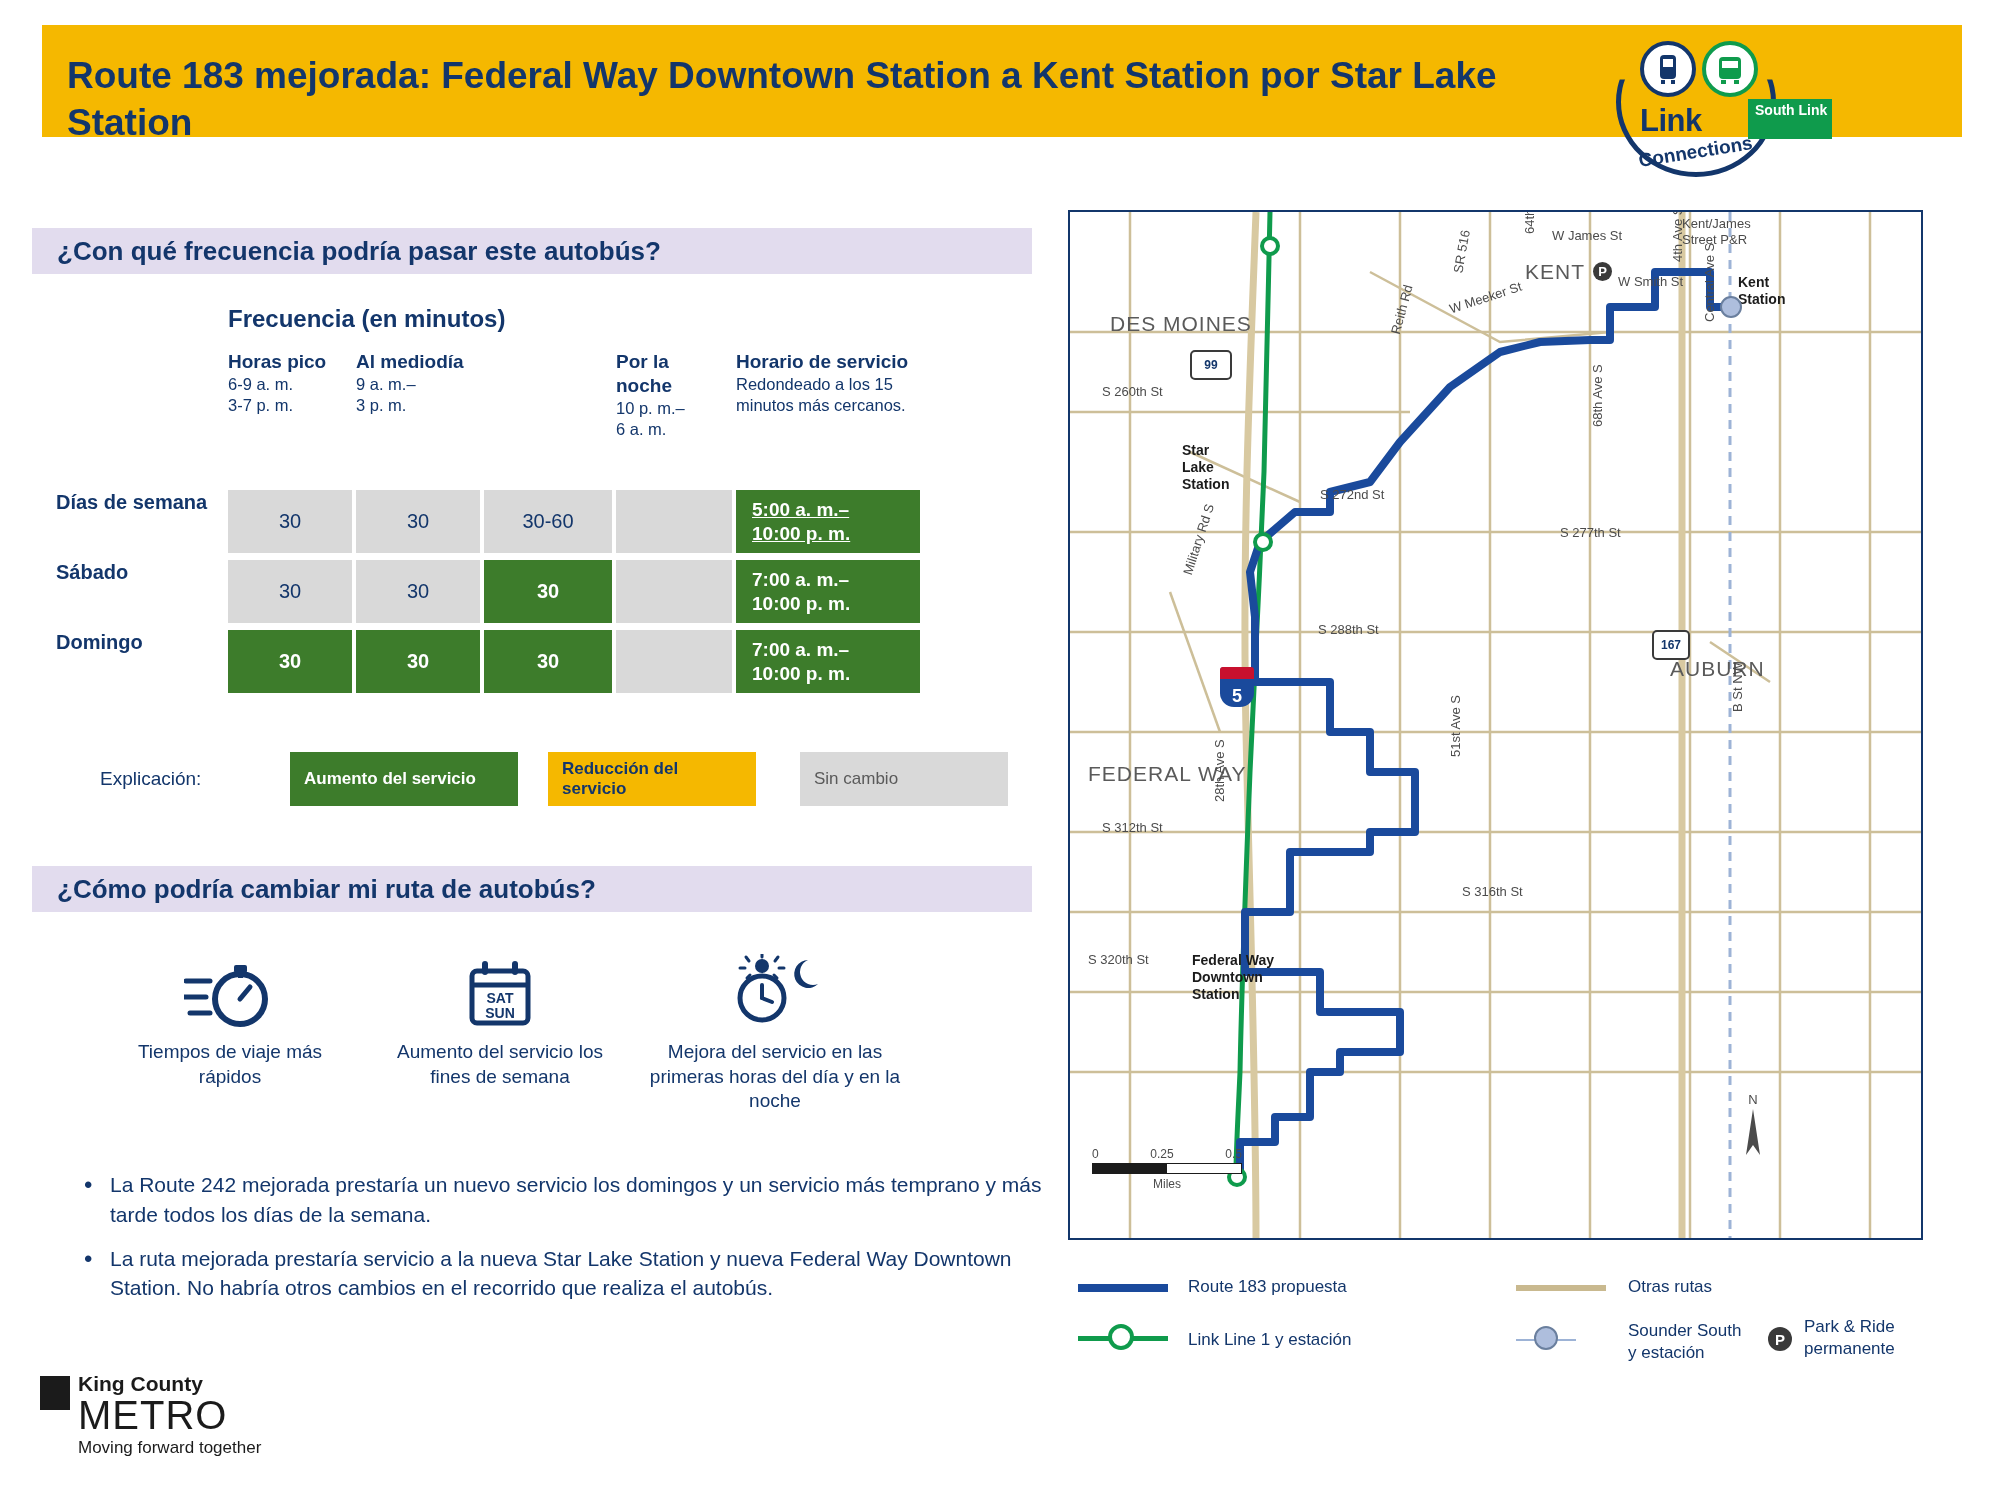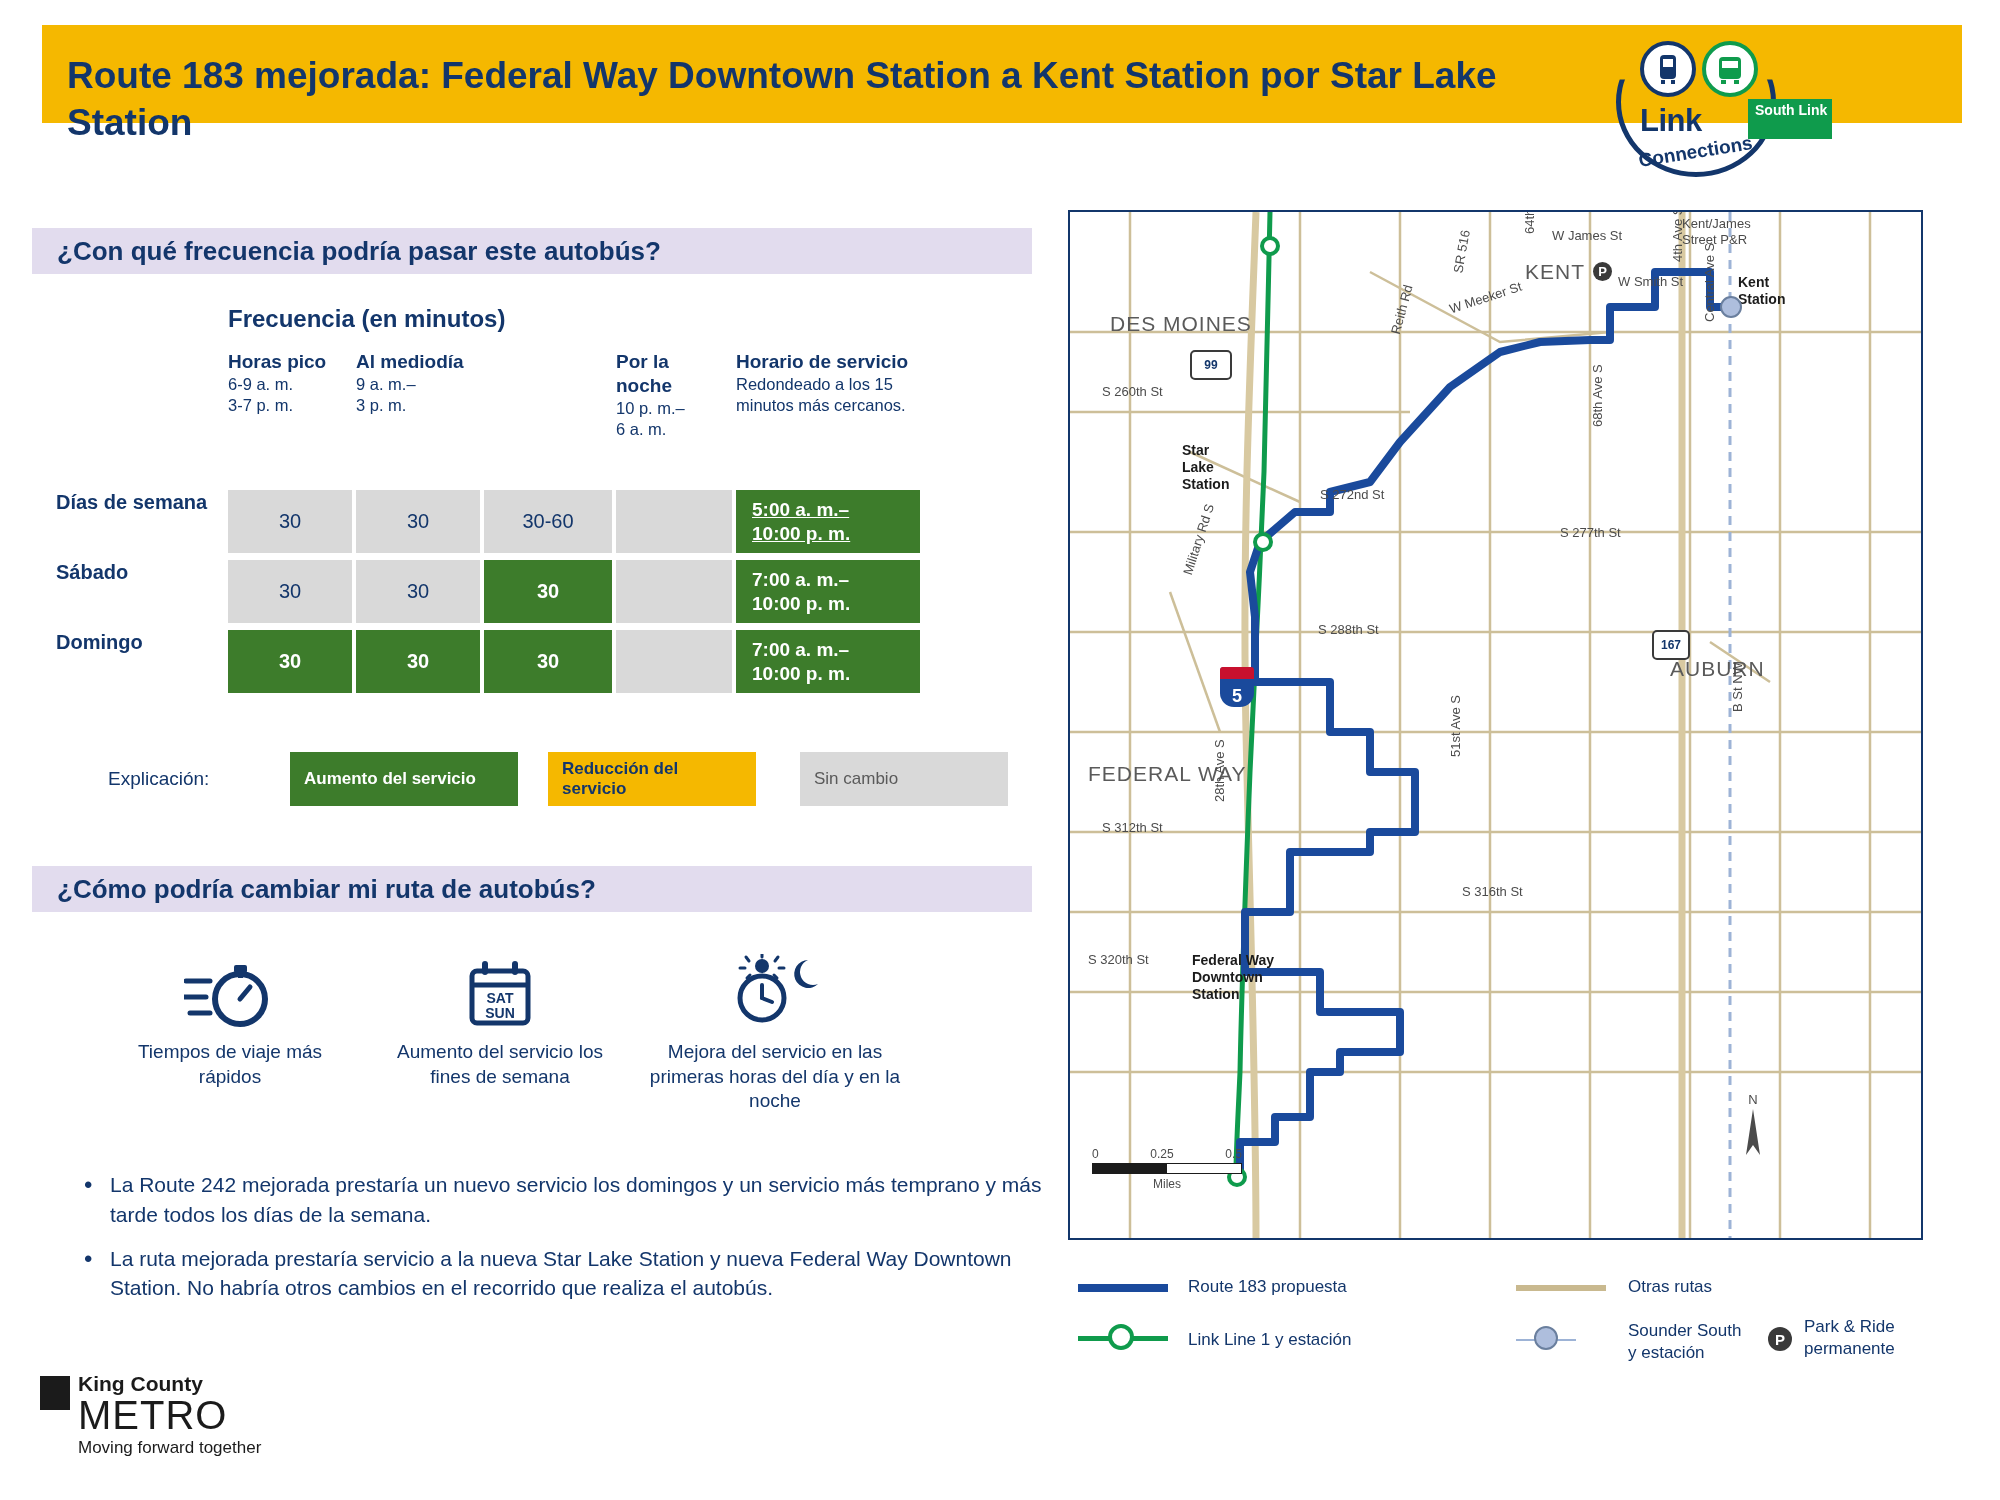--- a/index.html
+++ b/index.html
@@ -7,21 +7,21 @@
   body {
     width:2000px; height:1500px;
     font-family:"Liberation Sans", sans-serif;
     background:#ffffff;
     color:#13366b;
     position:relative;
     overflow:hidden;
   }
   
   .header {
-    position:absolute; left:42px; top:25px; width:1920px; height:98px;
+    position:absolute; left:42px; top:25px; width:1920px; height:112px;
     background:#f5b800;
   }
   .header-title {
     position:absolute; left:25px; top:28px; width:1520px;
     font-size:37px; font-weight:bold; line-height:1.26; color:#13366b;
   }
   .logo-wrap { position:absolute; right:110px; top:6px; width:230px; height:150px; }
   .logo-circles { position:absolute; left:18px; top:10px; }
   .circ {
     position:absolute; width:56px; height:56px; border-radius:50%;
@@ -82,21 +82,21 @@
   }
   .cell.gray { background:#d9d9d9; }
   .cell.green { background:#3d7c2b; color:#fff; font-weight:bold; }
   .cell.blank { background:#d9d9d9; }
   .cell.svc {
     background:#3d7c2b; color:#fff; font-weight:bold; font-size:19px;
     flex-direction:column; align-items:flex-start; justify-content:center;
     padding-left:16px; line-height:1.25;
   }
   .explain-label {
-    position:absolute; left:100px; top:768px; font-size:19px; color:#13366b;margin-left:8px;
+    position:absolute; left:100px; top:768px; font-size:19px; color:#13366b;
   }
   .key {
     position:absolute; top:752px; height:54px;
     display:flex; align-items:center; padding:0 14px;
     font-size:17px; font-weight:bold; line-height:1.2;
   }
   #key1 { left:290px; width:228px; background:#3d7c2b; color:#fff; }
   #key2 { left:548px; width:208px; background:#f5b800; color:#13366b; }
   #key3 { left:800px; width:208px; background:#d9d9d9; color:#5a5a5a; font-weight:normal; }
 

